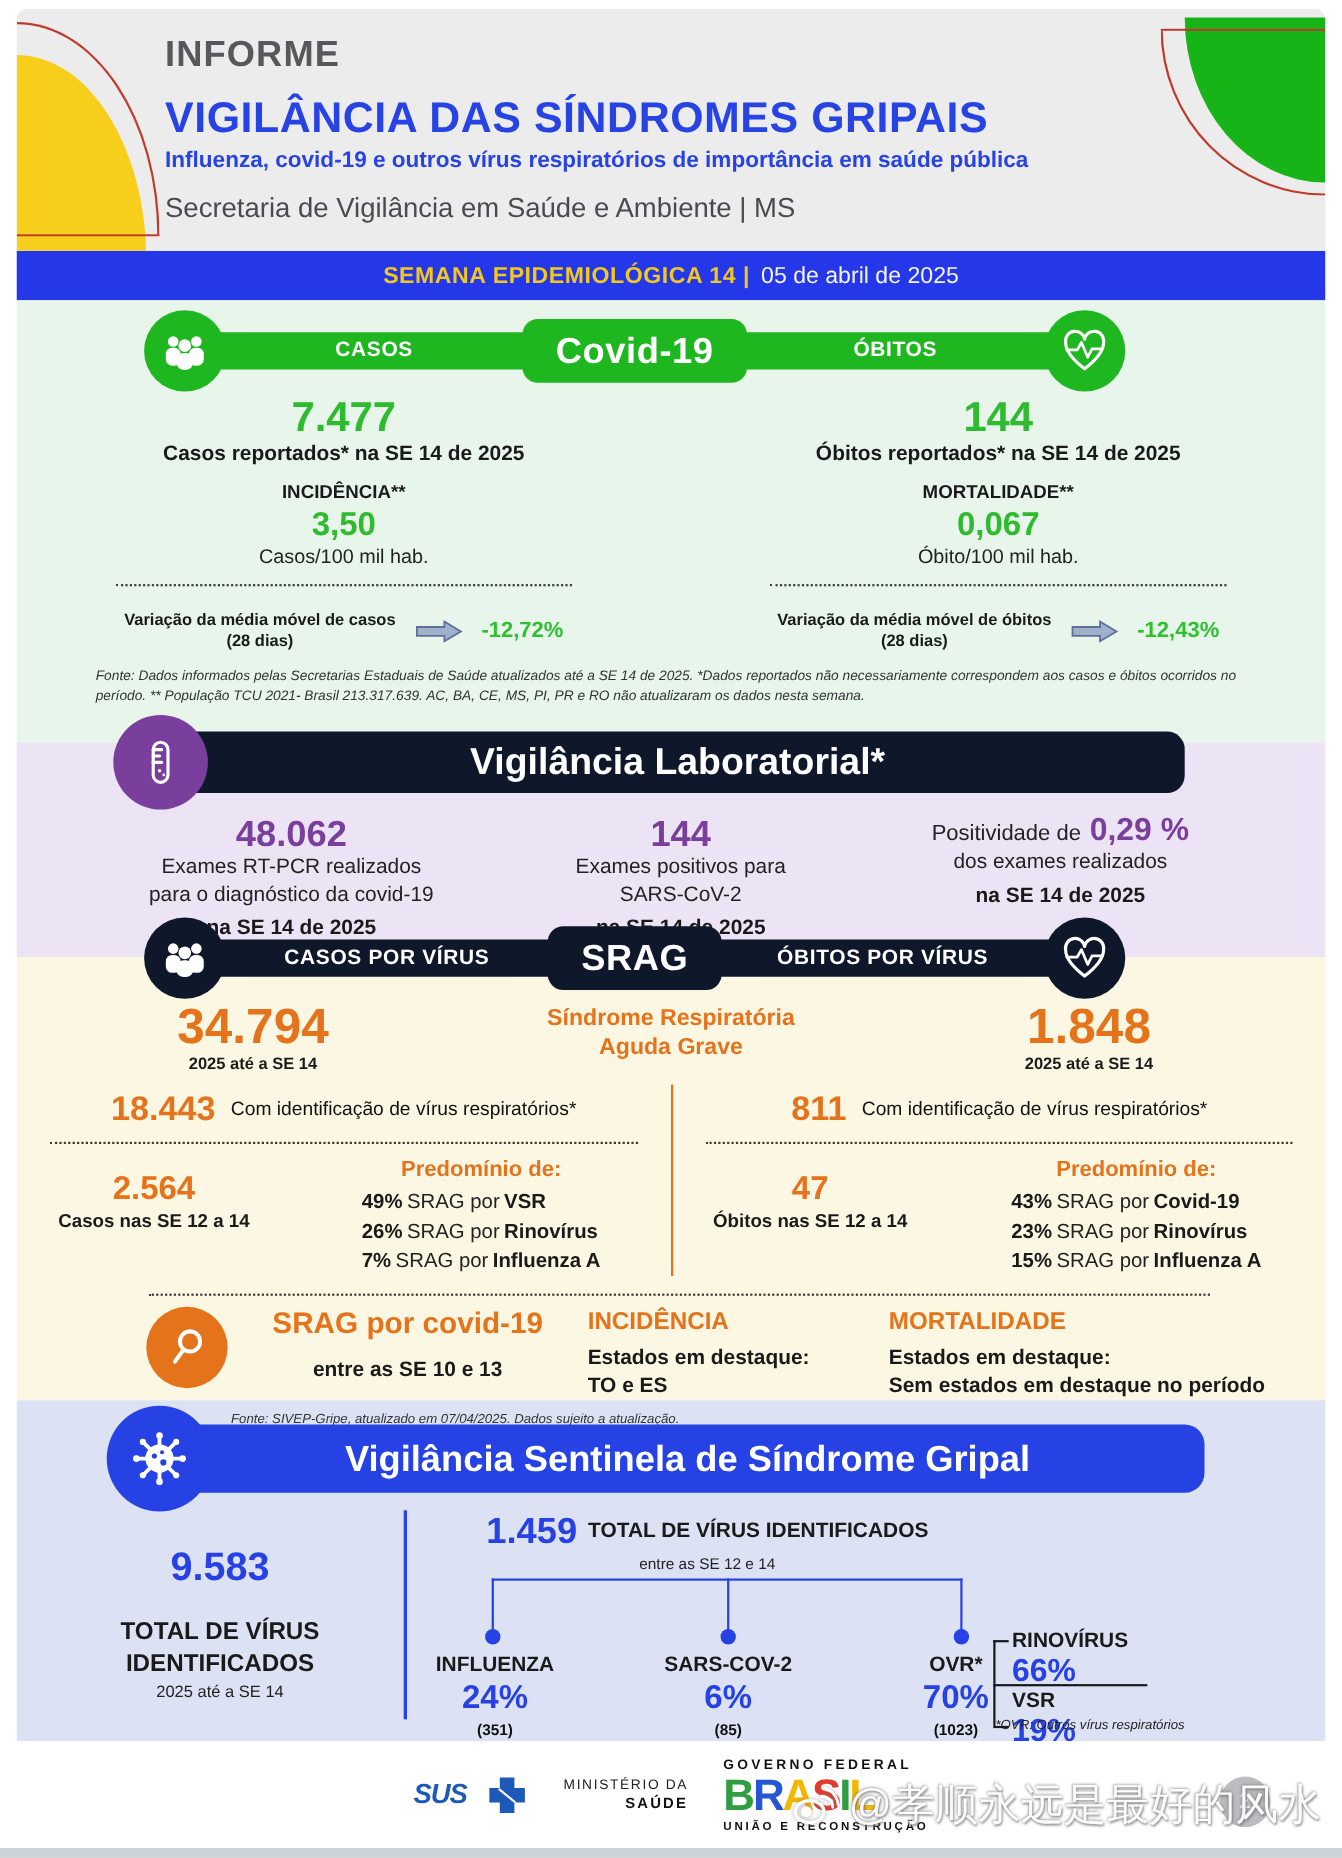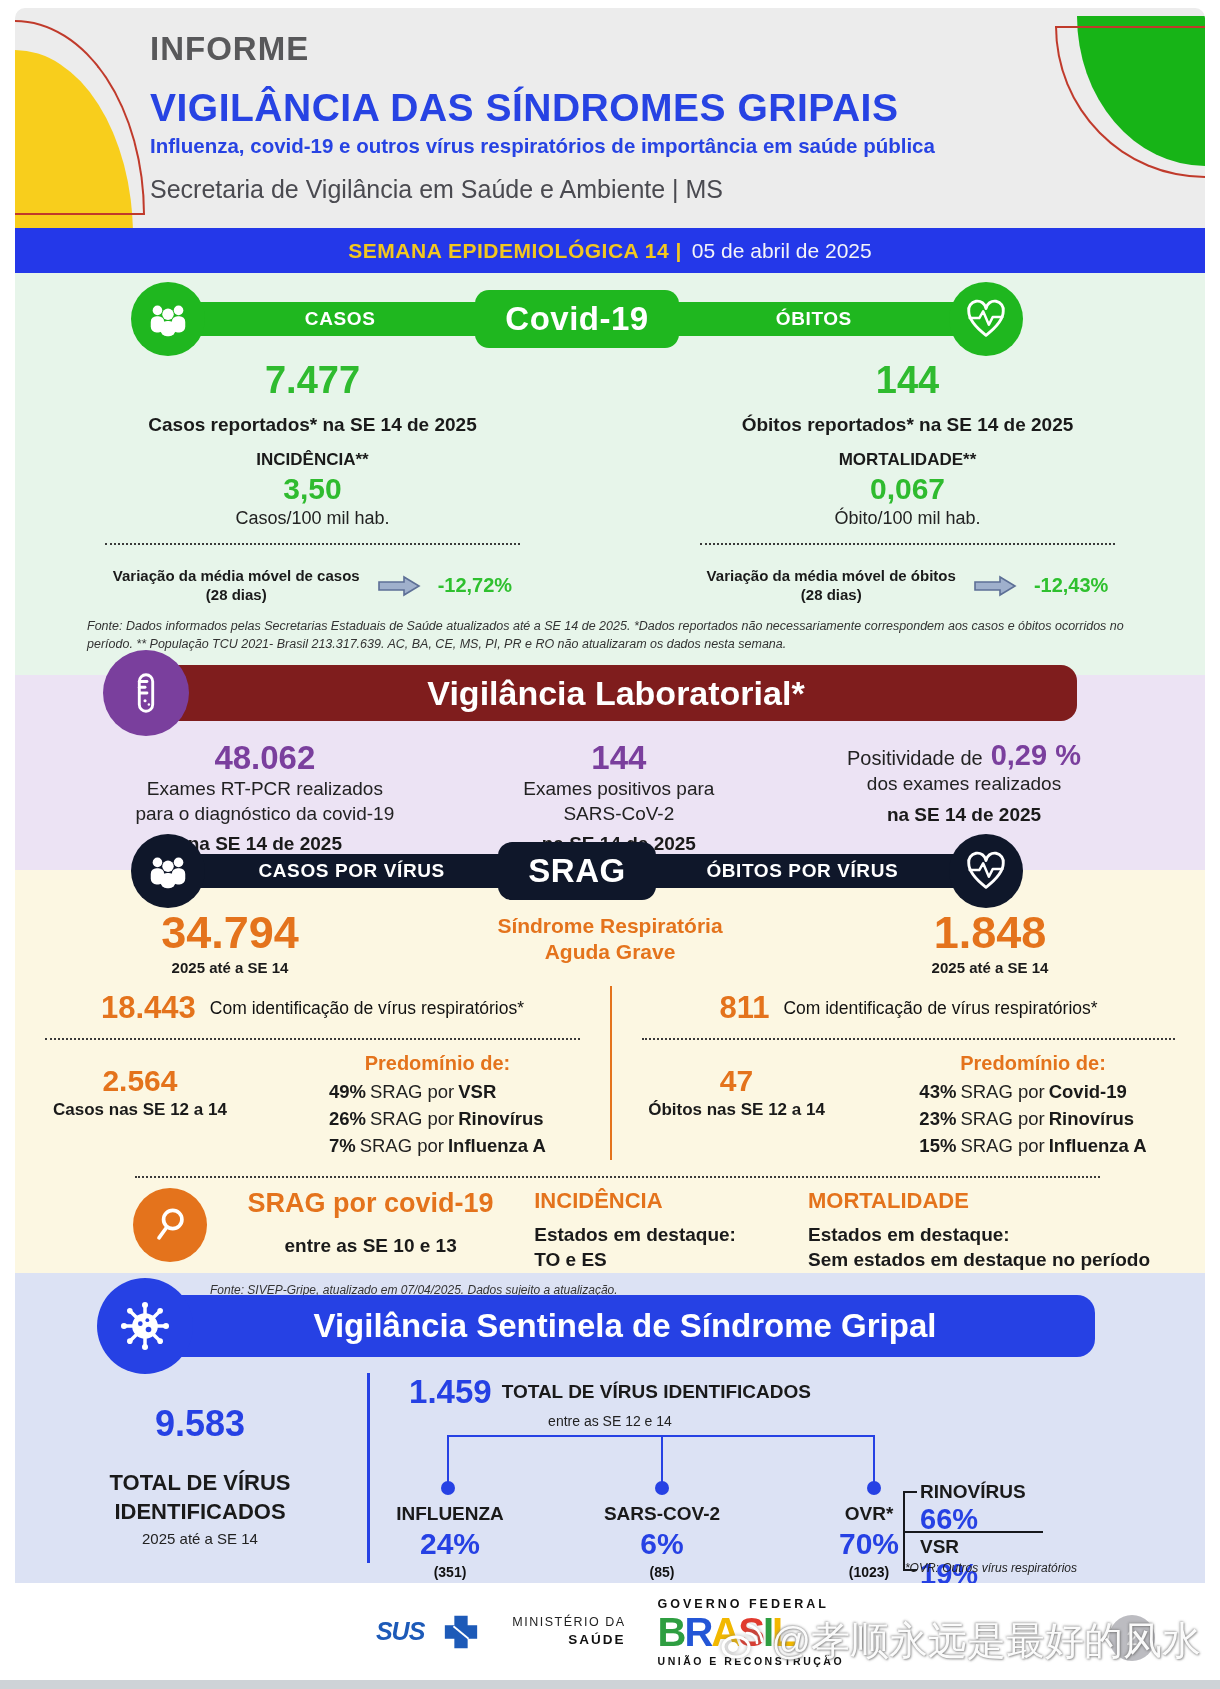--- a/index.html
+++ b/index.html
@@ -29,35 +29,35 @@
   .circ { width:74px; height:74px; border-radius:50%; display:flex; align-items:center; justify-content:center; flex:none; z-index:2; }
   .bar { flex:1; height:34px; border-radius:5px; display:flex; align-items:center; justify-content:center; margin:0 -12px; color:#fff; font-weight:800; font-size:19px; letter-spacing:.6px; z-index:1; }
   .midbox { height:58px; border-radius:14px; padding:0 30px; display:flex; align-items:center; justify-content:center; color:#fff; font-weight:800; font-size:33px; z-index:2; letter-spacing:.5px; }
   .green  { background:#1fb71f; }
   .orange { background:#0f172a; }
 
   
   .sec-covid { height:402px; background:#e7f5ea; padding-top:8px; }
   .covid-cols { display:grid; grid-template-columns:1fr 1fr; text-align:center; margin-top:2px; }
   .big-green { font-size:38px; font-weight:800; color:#2fbb2f; }
-  .covid-caption { font-size:19px; font-weight:700; margin-top:12px; }
+  .covid-caption { font-size:19px; font-weight:700; margin-top:0; }
   .metric-label { font-size:17px; font-weight:800; margin-top:14px; }
   .metric-value { font-size:30px; font-weight:800; color:#2fbb2f; margin-top:2px; }
   .metric-unit { font-size:18px; font-weight:400; color:#222; margin-top:2px; }
   .dotline { border-top:2.5px dotted #3a3a3a; margin:14px 90px 0; }
   .variation { display:flex; align-items:center; justify-content:center; gap:16px; margin-top:22px; }
   .var-label { font-size:15px; font-weight:800; line-height:1.25; text-align:center; }
   .var-value { font-size:20px; font-weight:800; color:#2fc02f; }
   .src-text { font-style:italic; font-size:12.5px; color:#333; line-height:1.5; padding:12px 72px 0; }
 
   
   .sec-lab { height:195px; background:#ece3f4; }
   .lab-banner { display:flex; align-items:center; padding:0 128px 0 88px; position:relative; top:-26px; height:88px; margin-bottom:-26px; }
   .lab-circ { width:86px; height:86px; border-radius:50%; background:#7a3f9d; display:flex; align-items:center; justify-content:center; flex:none; z-index:2; }
-  .lab-bar { flex:1; height:56px; margin-left:-34px; background:#7f1d1d; border-radius:16px; display:flex; align-items:center; justify-content:center; color:#fff; font-weight:800; font-size:34px; }
+  .lab-bar { flex:1; height:56px; margin-left:-34px; background:#0f172a; border-radius:16px; display:flex; align-items:center; justify-content:center; color:#fff; font-weight:800; font-size:34px; }
   .lab-stats { display:grid; grid-template-columns:1.05fr 0.95fr 1fr; padding:2px 64px 0; text-align:center; }
   .purple-num { font-size:33px; font-weight:800; color:#7a3f9d; }
   .lab-line { font-size:19px; color:#222; line-height:1.3; }
   .lab-bold { font-size:19px; font-weight:800; margin-top:7px; }
   .pos-prefix { font-size:20px; color:#222; margin-right:8px; }
   .lab-src { text-align:center; font-style:italic; font-size:11.5px; color:#333; margin-top:8px; }
 
   
   .sec-srag { height:403px; background:#fcf7e2; }
   .srag-banner { position:relative; top:-37px; margin-bottom:-37px; }
@@ -100,21 +100,21 @@
   .sent-banner { display:flex; align-items:center; padding:0 110px 0 82px; padding-top:5px; height:100px; }
   .sent-circ { width:96px; height:96px; border-radius:50%; background:#2641e4; display:flex; align-items:center; justify-content:center; flex:none; z-index:2; }
   .sent-bar { flex:1; height:62px; margin-left:-38px; background:#2641e4; border-radius:18px; display:flex; align-items:center; justify-content:center; color:#fff; font-weight:800; font-size:33px; }
   .sent-content { position:relative; height:205px; }
   .blue-num { color:#2641e4; font-weight:800; }
   .sent-total { position:absolute; left:45px; top:30px; width:280px; text-align:center; }
   .sent-total-val { font-size:36px; }
   .sent-total-lbl { font-size:22px; font-weight:800; margin-top:24px; line-height:1.3; }
   .sent-total-cap { font-size:15px; margin-top:4px; color:#222; }
   .sent-divider { position:absolute; left:352px; top:0px; height:190px; border-left:3px solid #2641e4; }
-  .sent-period { position:absolute; left:375px; top:0px; width:440px; text-align:center; }
+  .sent-period { position:absolute; left:408px; top:0px; width:440px; text-align:center; }
   .sent-period-row { display:flex; align-items:center; justify-content:center; gap:10px; }
   .sent-period-val { font-size:33px; }
   .sent-period-lbl { font-size:19px; font-weight:800; }
   .sent-period-cap { font-size:14px; margin-top:2px; color:#222; }
   .tree-h { position:absolute; left:432px; top:62px; width:428px; border-top:2.5px solid #2641e4; }
   .tree-v { position:absolute; top:62px; height:48px; border-left:2.5px solid #2641e4; }
   .tree-dot { position:absolute; top:108px; width:14px; height:14px; border-radius:50%; background:#2641e4; }
   .vir-col { position:absolute; top:130px; width:170px; text-align:center; }
   .vir-name { font-size:19px; font-weight:800; }
   .vir-pct { font-size:30px; margin-top:2px; }

